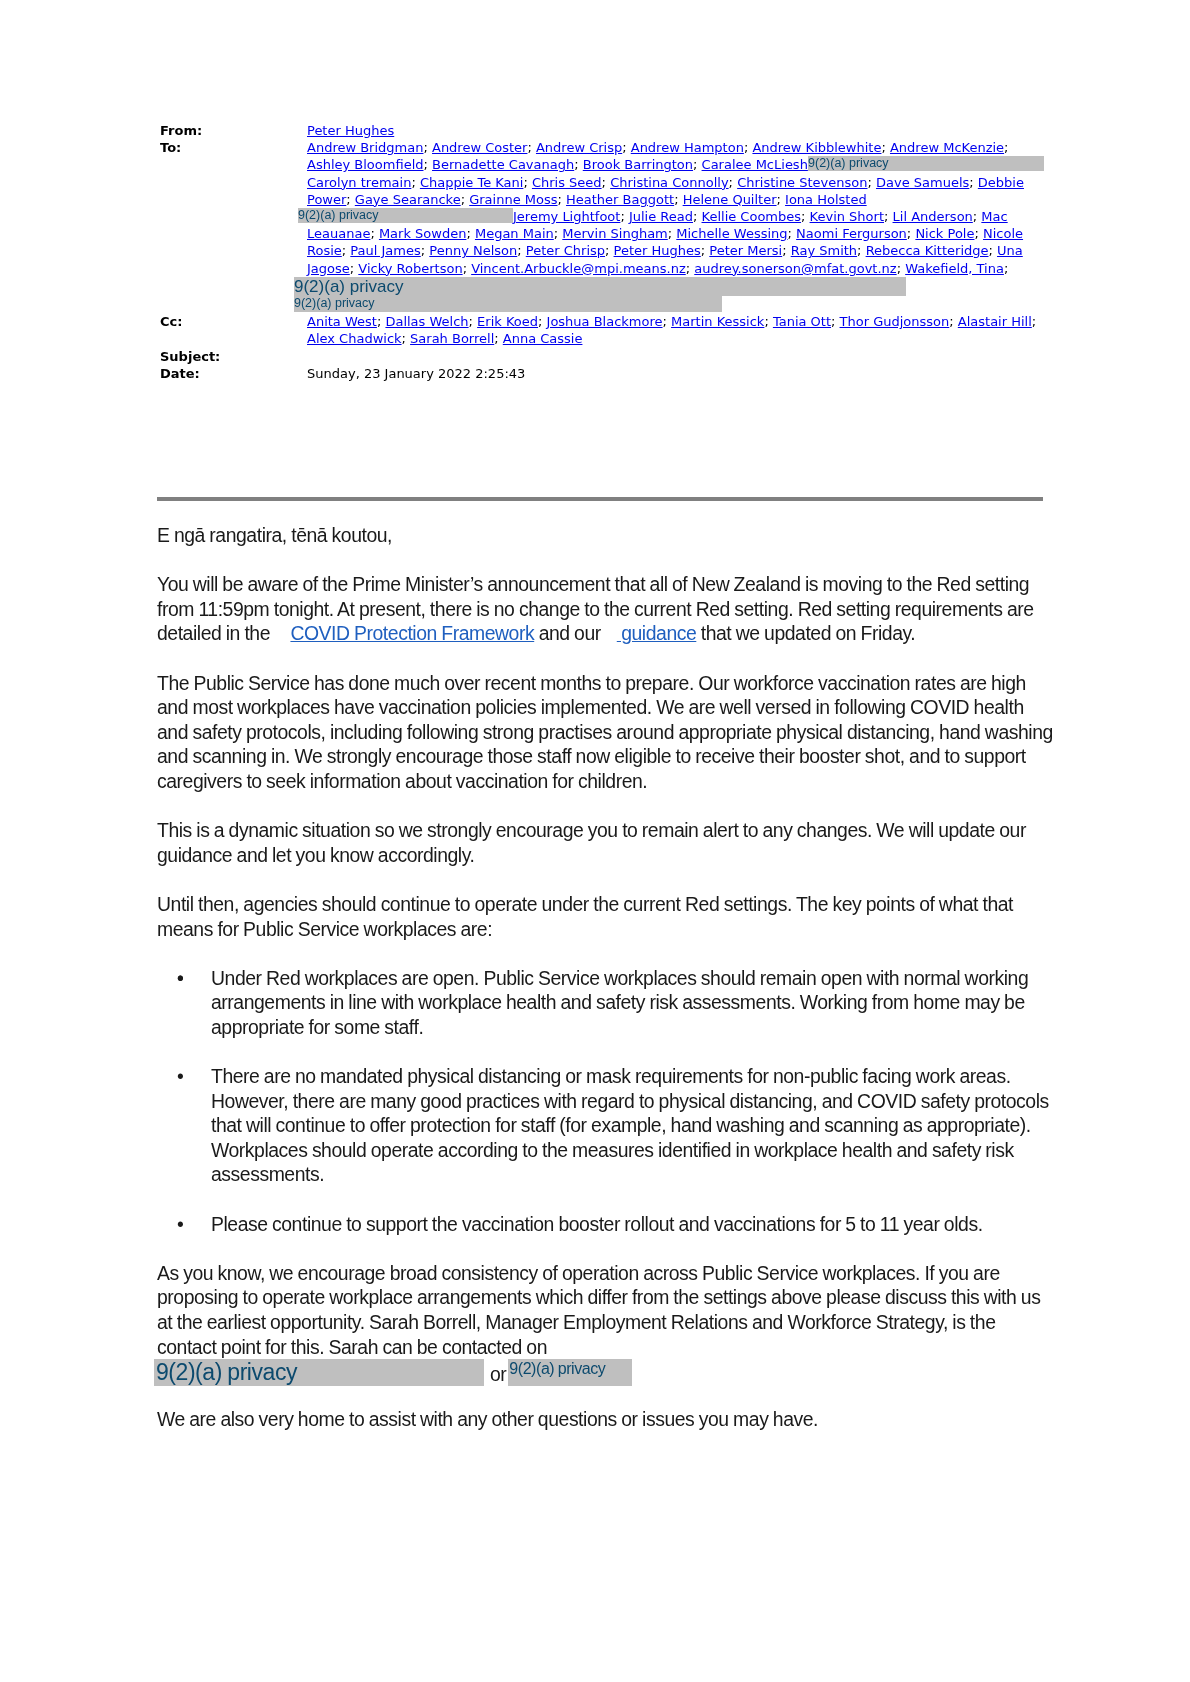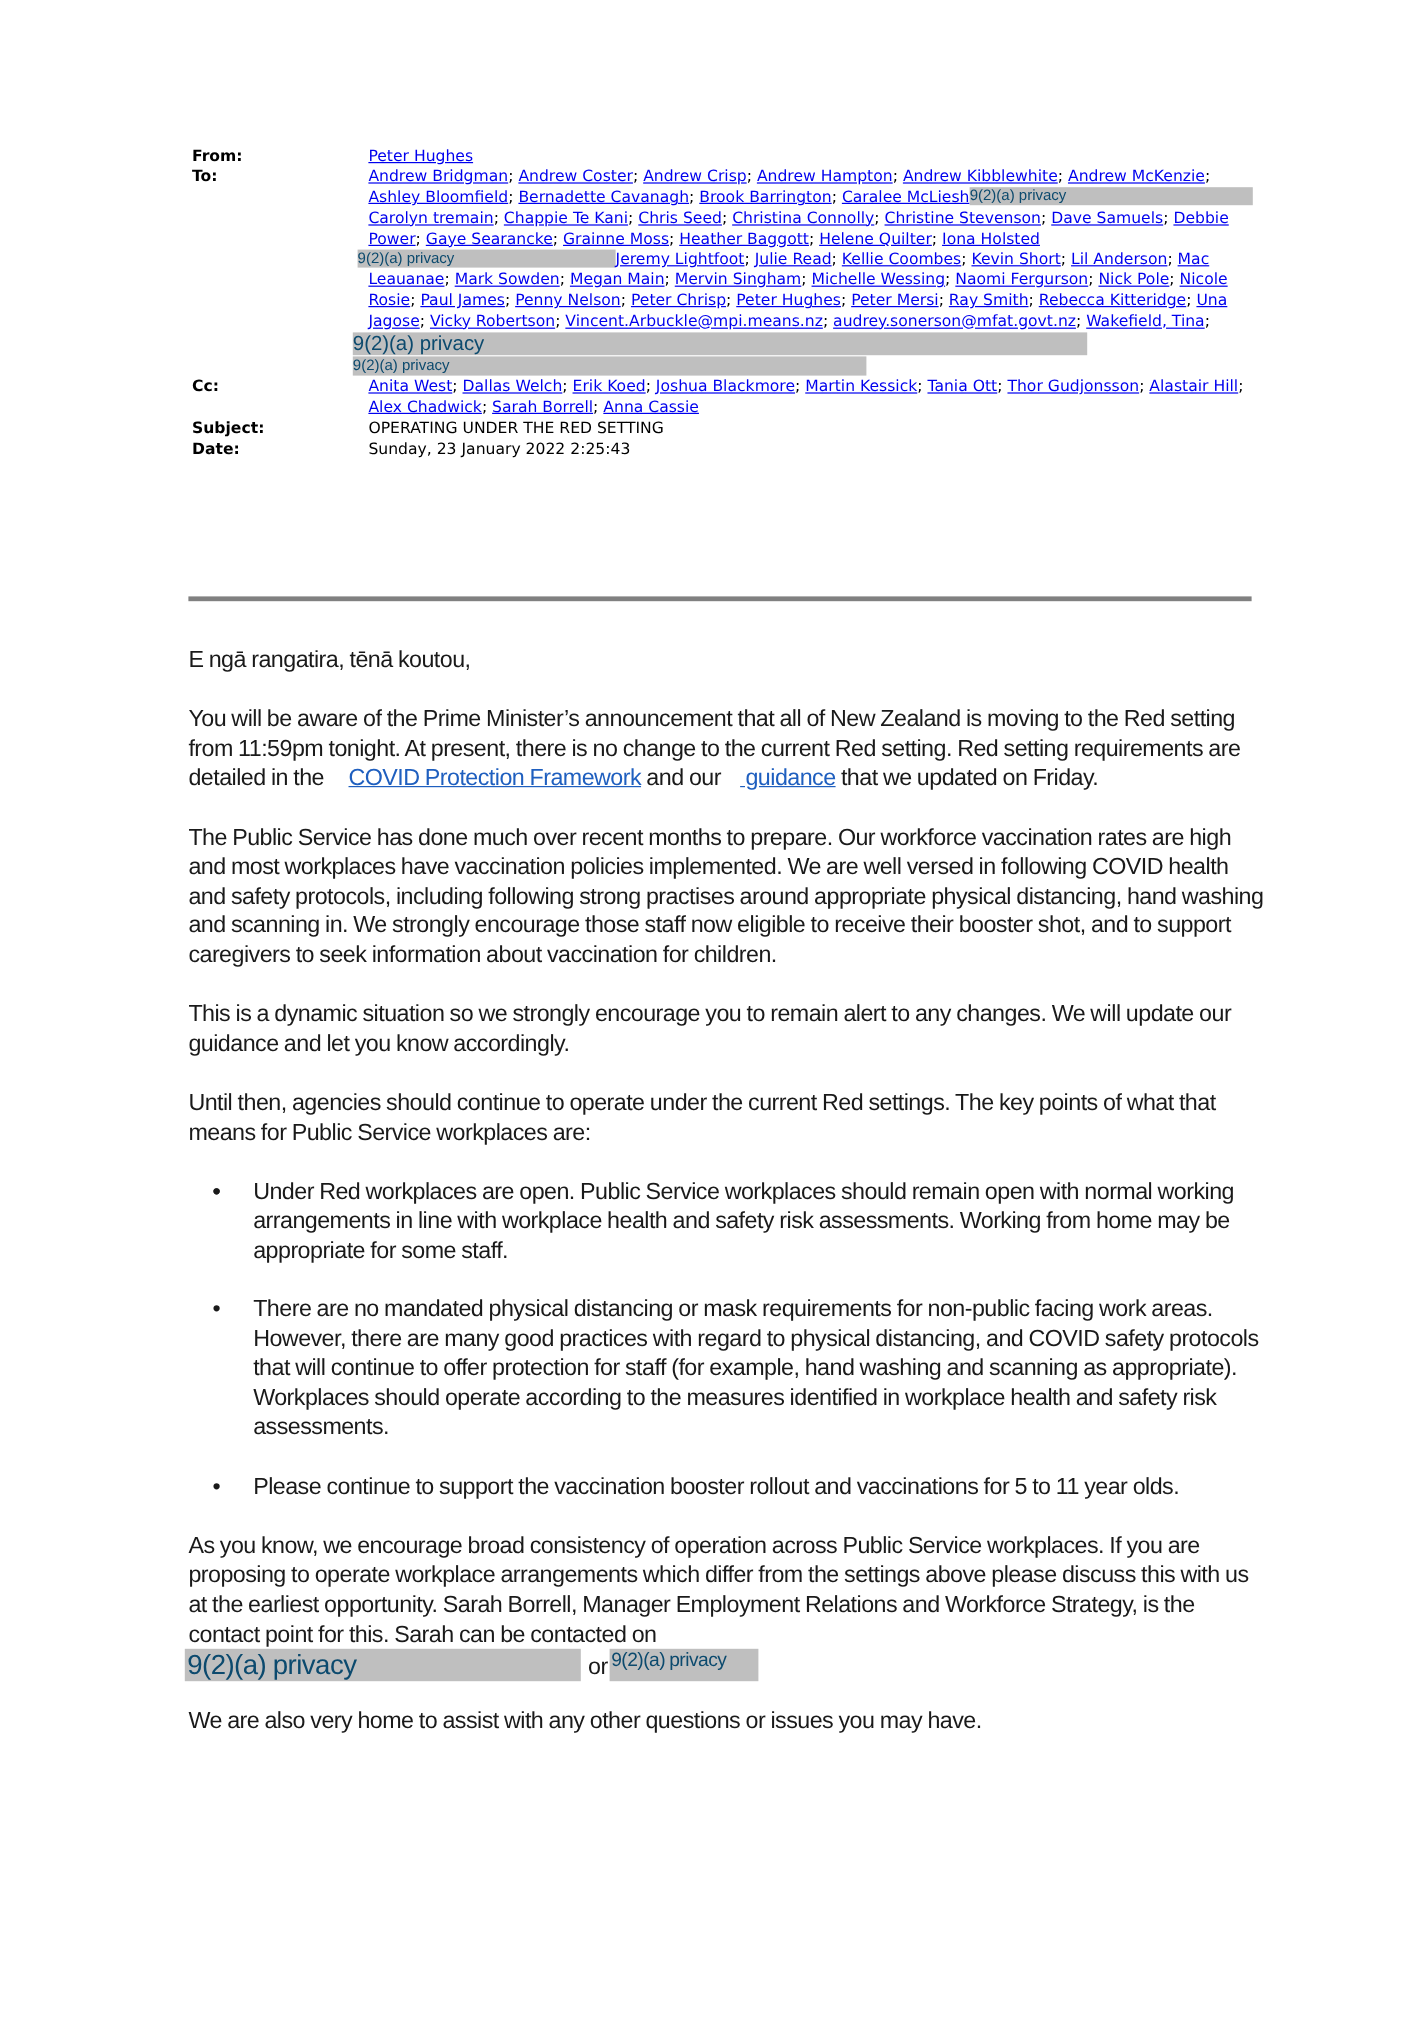--- a/index.html
+++ b/index.html
@@ -8,21 +8,21 @@
            font-family: "DejaVu Sans", sans-serif; font-size: 13px; color: #000; line-height: 17.2px; }
     .hrow { display: flex; }
     .hlabel { width: 147px; flex: 0 0 147px; font-weight: bold; }
     .hval { flex: 1; width: 745px; }
     .lnk { color: #0000ee; text-decoration: underline; }
     .sep { color: #000; }
     .redact { background: #bfbfbf; color: #0c4a6e; font-family: "Liberation Sans", sans-serif; display: inline-block; }
     .redact-sm { font-size: 12.5px; height: 15px; line-height: 15px; vertical-align: top; }
     .redact-lg { font-size: 17px; height: 19px; line-height: 19px; }
     .rule { position: absolute; left: 157px; top: 497px; width: 886px; height: 4px; background: #808080; }
-    .body { position: absolute; left: 157px; top: 538px; width: 900px;
+    .body { position: absolute; left: 157px; top: 523px; width: 900px;
             font-family: "Liberation Sans", sans-serif; font-size: 19.4px; color: #1a1a1a; line-height: 24.6px;
             letter-spacing: -0.45px; word-spacing: -0.5px; }
     .body p { margin: 0 0 24.6px 0; }
     .body a { color: #1f5fbf; text-decoration: underline; margin-left: 16px; }
     .bullets { list-style: none; margin: 0 0 24.6px 0; padding: 0; }
     .bullets li { position: relative; padding-left: 54px; margin-bottom: 24.6px; }
     .bullets li:last-child { margin-bottom: 0; }
     .bullet-dot { position: absolute; left: 20px; top: 0; }
     .contact-line { display: flex; align-items: flex-start; height: 30px; margin-bottom: 18px; margin-left: -3px; }
     .r1 { width: 330px; height: 27px; line-height: 27px; font-size: 23px; padding-left: 2px; box-sizing: border-box; }
@@ -54,21 +54,20 @@
   </div>
   <div class="hrow">
     <div class="hlabel">Cc:</div>
     <div class="hval">
       <div class="rline"><span class="lnk">Anita West</span><span class="sep">; </span><span class="lnk">Dallas Welch</span><span class="sep">; </span><span class="lnk">Erik Koed</span><span class="sep">; </span><span class="lnk">Joshua Blackmore</span><span class="sep">; </span><span class="lnk">Martin Kessick</span><span class="sep">; </span><span class="lnk">Tania Ott</span><span class="sep">; </span><span class="lnk">Thor Gudjonsson</span><span class="sep">; </span><span class="lnk">Alastair Hill</span><span class="sep">;</span></div>
       <div class="rline"><span class="lnk">Alex Chadwick</span><span class="sep">; </span><span class="lnk">Sarah Borrell</span><span class="sep">; </span><span class="lnk">Anna Cassie</span></div>
     </div>
   </div>
   <div class="hrow">
     <div class="hlabel">Subject:</div>
-    <div class="hval">OPERATING UNDER THE RED SETTING</div>
   </div>
   <div class="hrow">
     <div class="hlabel">Date:</div>
     <div class="hval">Sunday, 23 January 2022 2:25:43</div>
   </div>
 </div>
 
 <div class="rule"></div>
 
 <div class="body">

